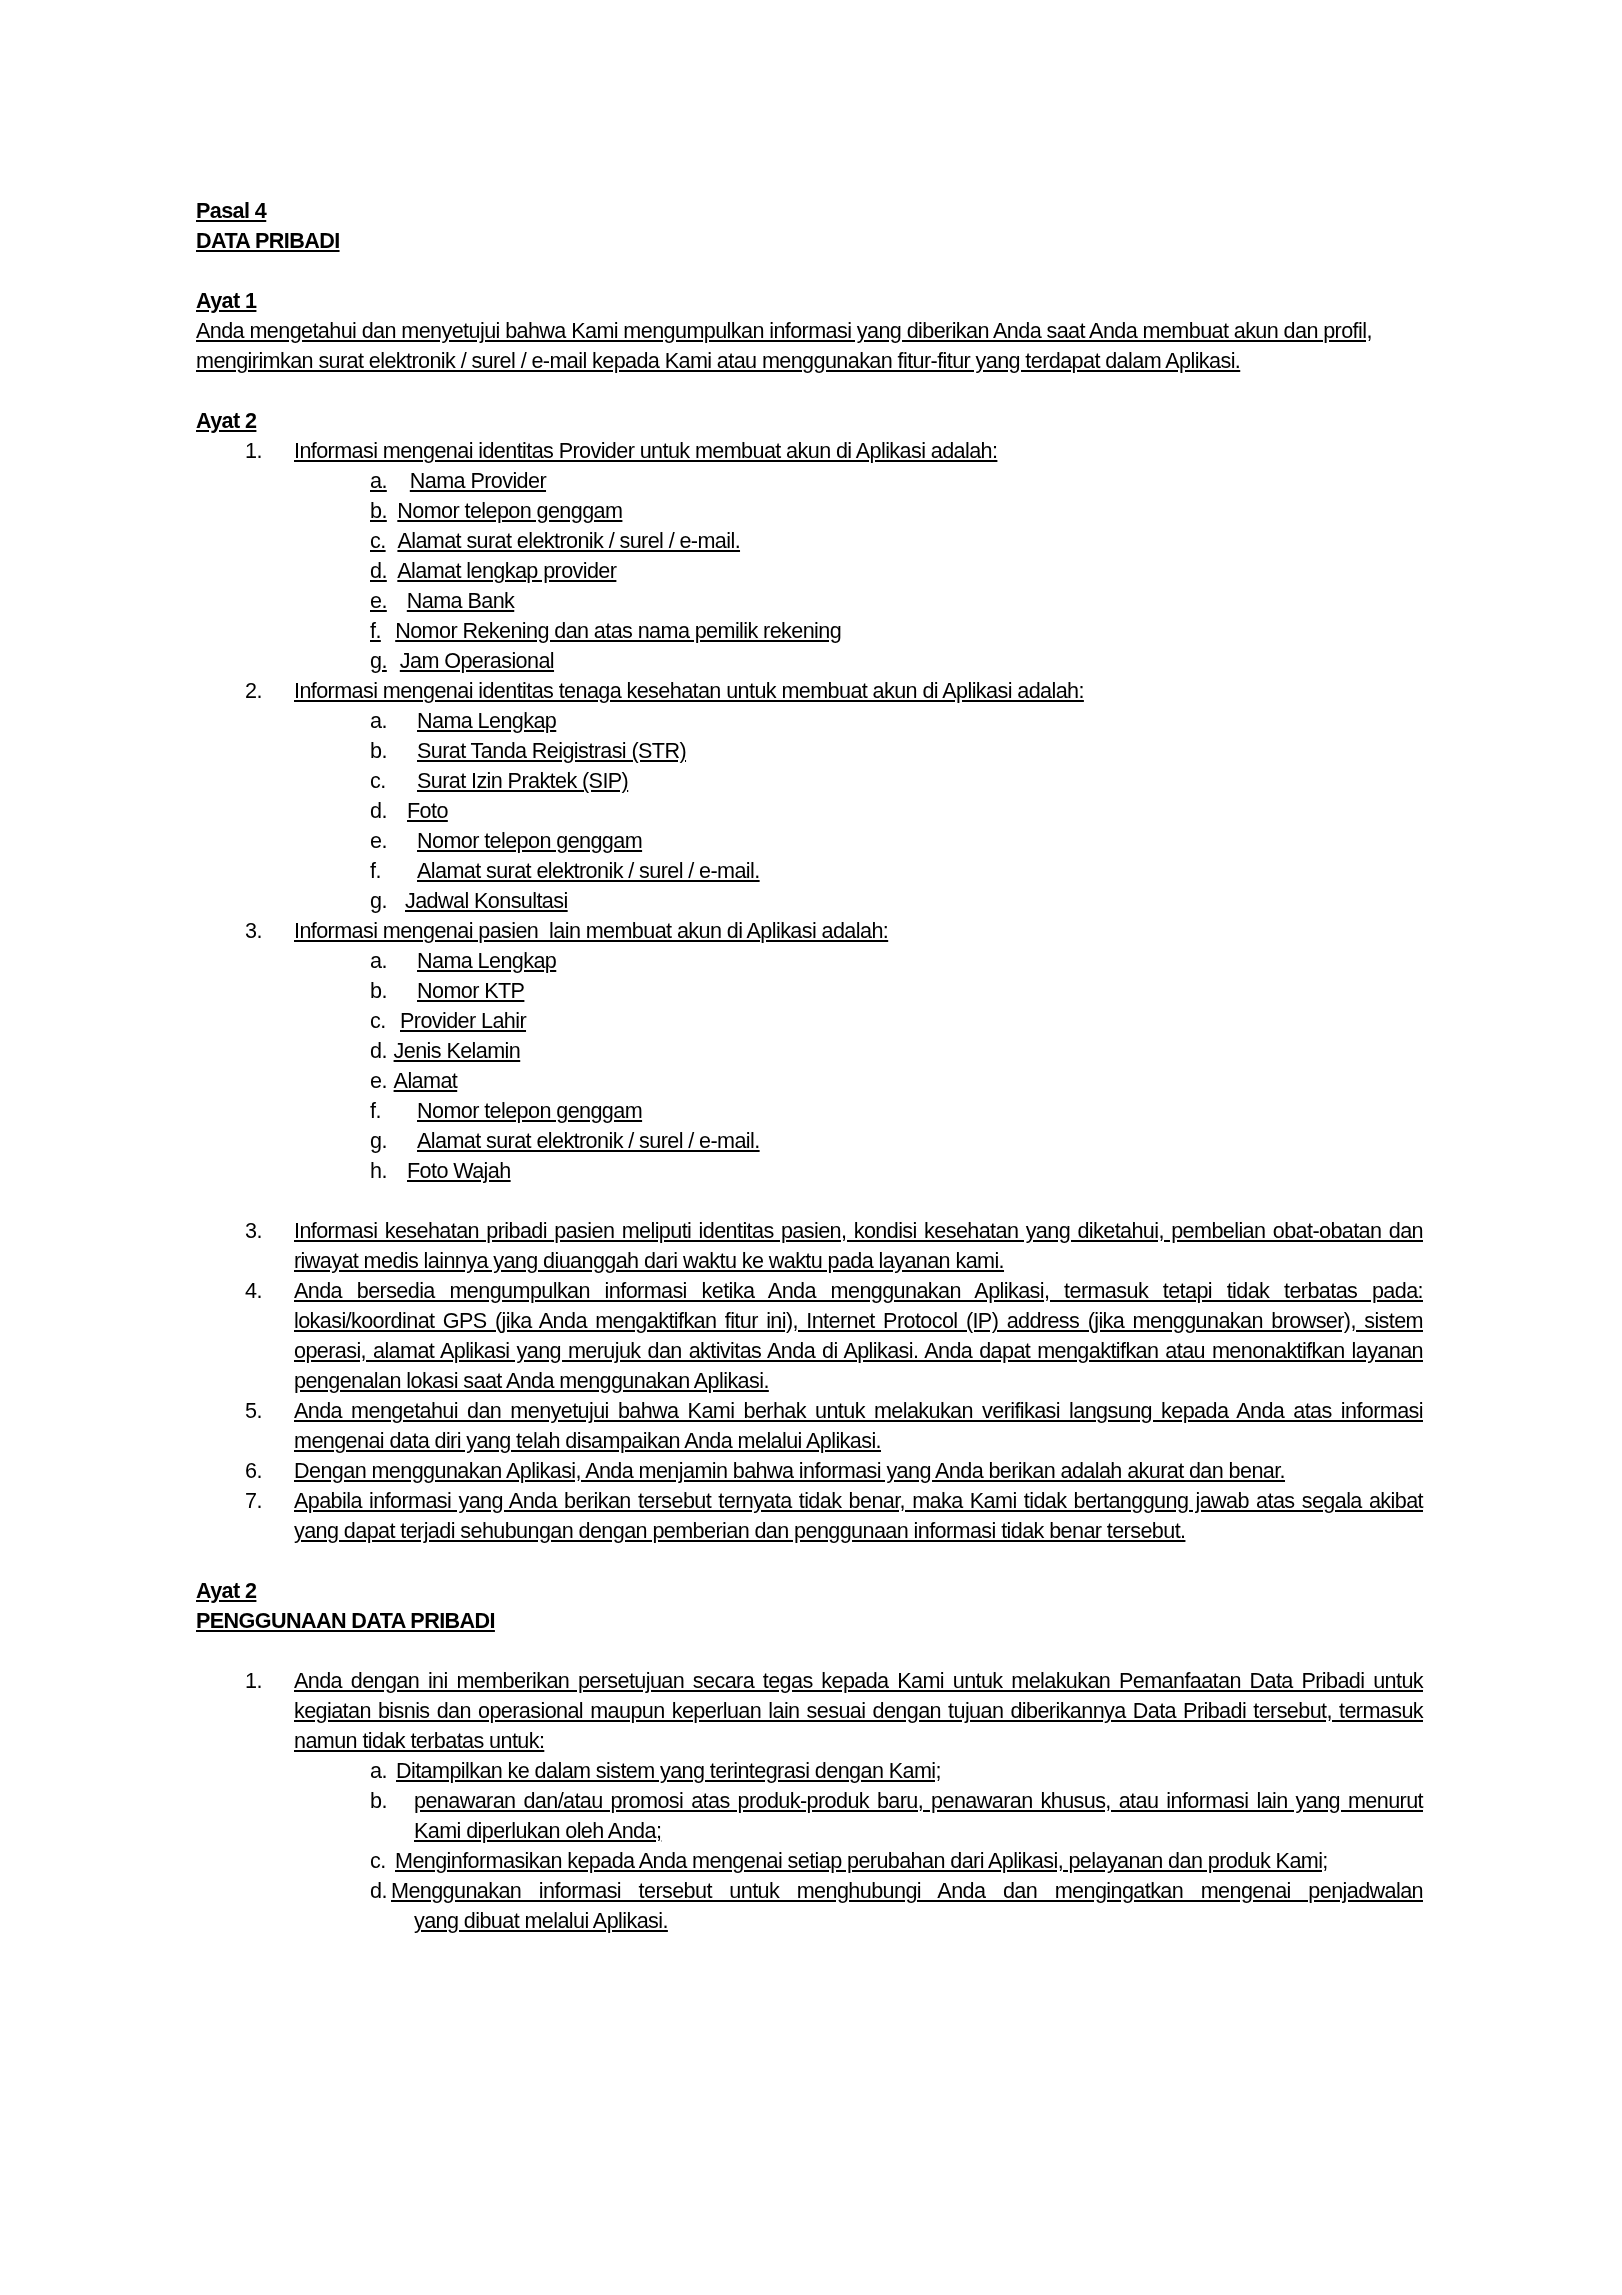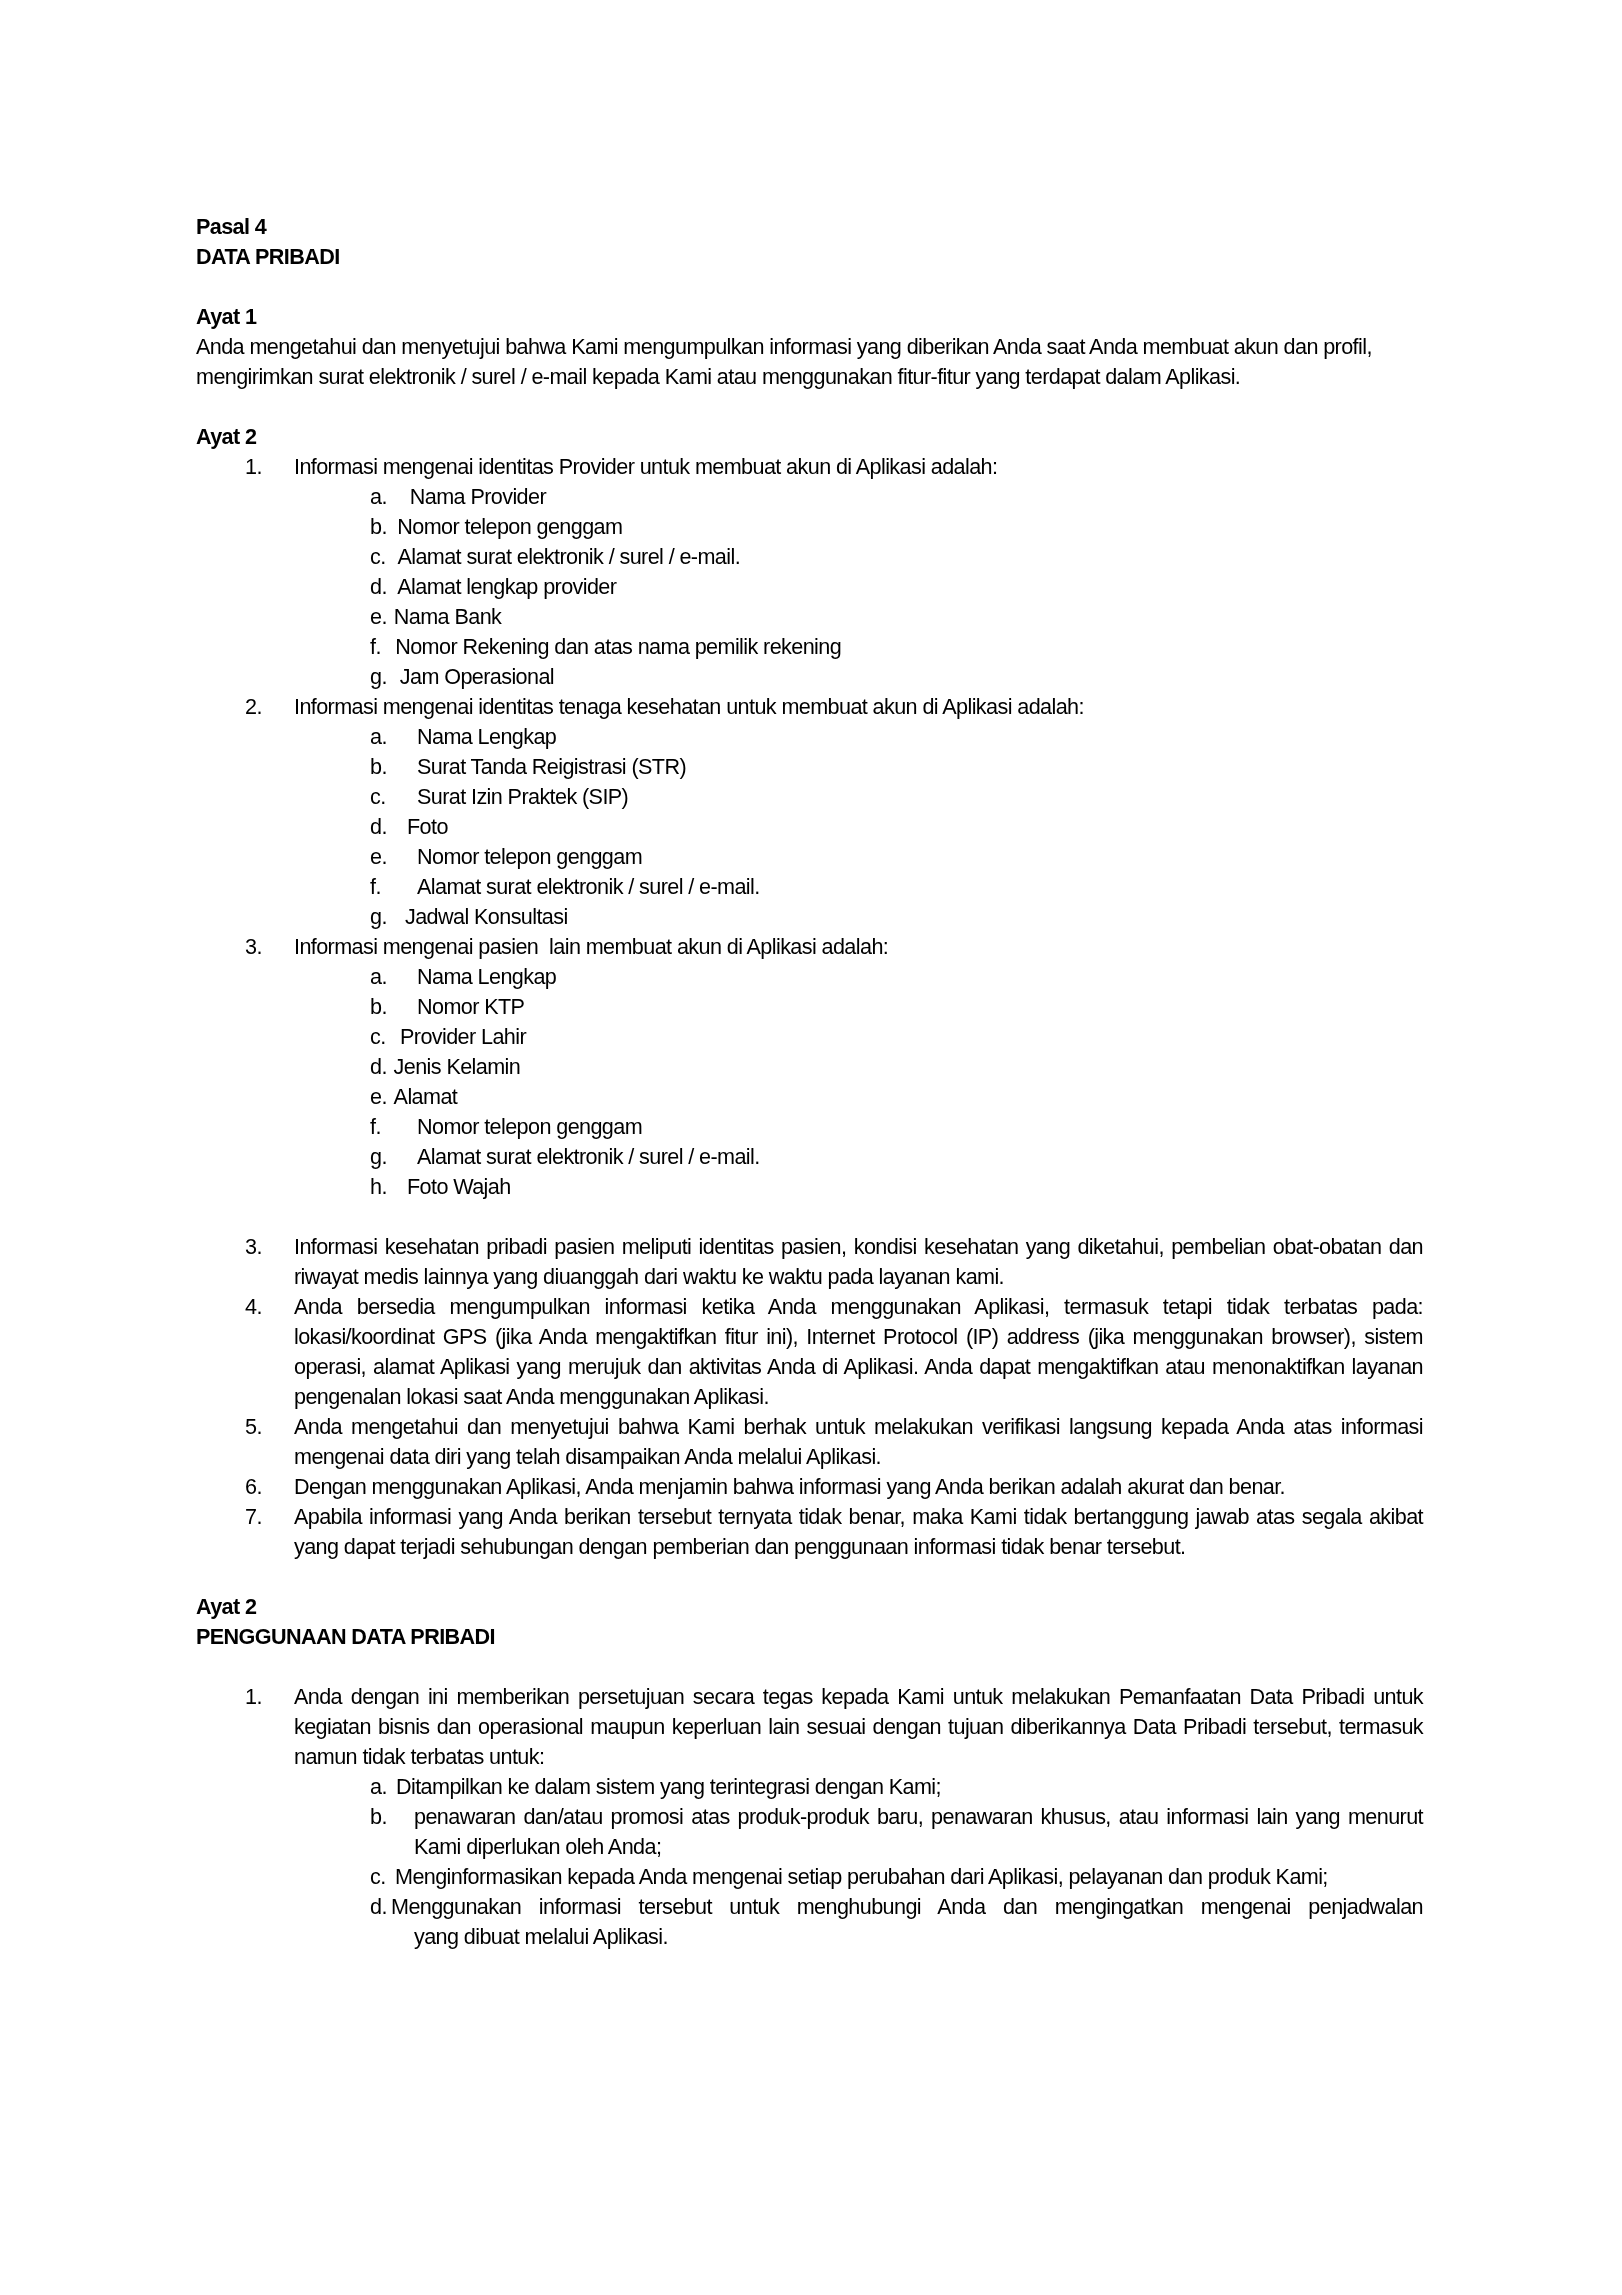--- a/index.html
+++ b/index.html
@@ -2,22 +2,22 @@
 <html style="font-size:10.5px"><head>
 <meta charset="utf-8">
 <style>
   html, body { margin: 0; padding: 0; background: #ffffff; }
   body {
     width: 1622px; height: 2295px; position: relative; overflow: hidden;
     font-family: "Liberation Sans", "DejaVu Sans", sans-serif;
     color: #000000;
   }
   .page {
-    position: absolute; left: 196px; top: 212px; width: 1227px;
-    font-size: 21.6px; line-height: 30px; letter-spacing: -0.6px;
+    position: absolute; left: 196px; top: 196px; width: 1227px;
+    font-size: 21.6px; line-height: 30px; letter-spacing: -0.6px; text-decoration: underline;
   }
   .b { font-weight: bold; }
   .gap { height: 30px; }
   .para { text-align: left; }
   .ol { margin: 0; padding: 0; list-style: none; }
   .ol > li { position: relative; padding-left: 98px; }
   .ol > li > .num { position: absolute; left: 49px; top: 0; }
   .ol > li > .txt { display: block; }
   .justify { text-align: justify; }
   .sub { margin: 0; padding: 0; list-style: none; }
@@ -46,21 +46,21 @@
     <li>
       <span class="num">1.</span>
       <span class="txt">Informasi mengenai identitas Provider untuk membuat akun di Aplikasi adalah:</span>
     </li>
   </ol>
   <ul class="sub">
     <li style="padding-left:174px"><span>a.</span><span style="margin-left:23px">Nama Provider</span></li>
     <li style="padding-left:174px"><span>b.</span><span style="margin-left:10.5px">Nomor telepon genggam</span></li>
     <li style="padding-left:174px"><span>c.</span><span style="margin-left:11.8px">Alamat surat elektronik / surel / e-mail.</span></li>
     <li style="padding-left:174px"><span>d.</span><span style="margin-left:10.5px">Alamat lengkap provider</span></li>
-    <li style="padding-left:174px"><span>e.</span><span style="margin-left:7px">Nama Bank</span></li>
+    <li style="padding-left:174px"><span>e.</span><span style="margin-left:20px">Nama Bank</span></li>
     <li style="padding-left:174px"><span>f.</span><span style="margin-left:14.4px">Nomor Rekening dan atas nama pemilik rekening</span></li>
     <li style="padding-left:174px"><span>g.</span><span style="margin-left:13px">Jam Operasional</span></li>
   </ul>
 
   <ol class="ol">
     <li>
       <span class="num">2.</span>
       <span class="txt">Informasi mengenai identitas tenaga kesehatan untuk membuat akun di Aplikasi adalah:</span>
     </li>
   </ol>

